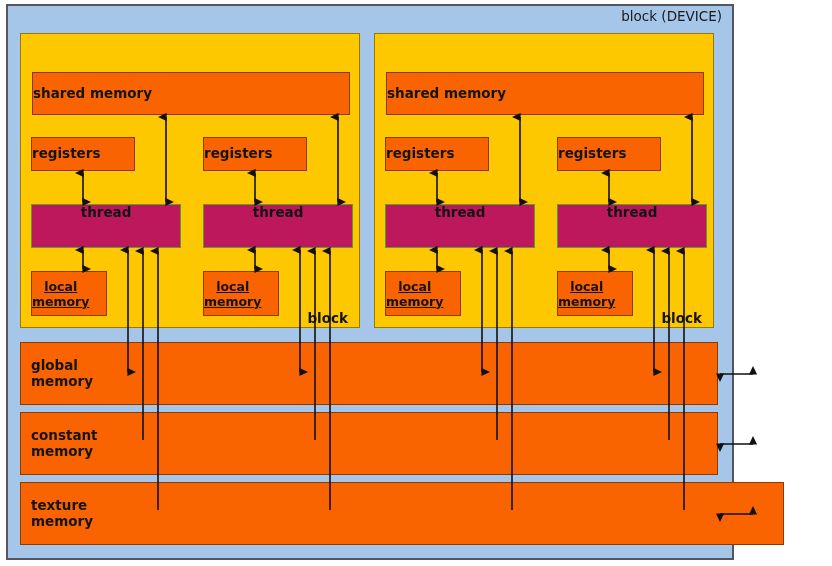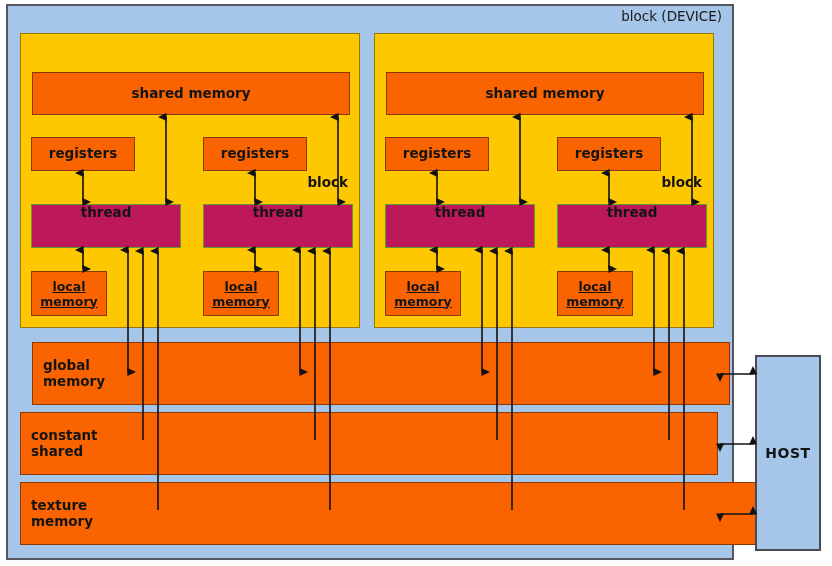--- a/index.html
+++ b/index.html
@@ -38,32 +38,31 @@
   }
   .device-label {
     color: #1a1a1a;
   }
 
   
   .block {
     background: #fdc800;
     border: 1px solid #9a7a07;
     justify-content: flex-end;
-    align-items: center;
+    align-items: flex-end;
     padding: 4px 11px 0 0;
     font-size: 13.5px;
     font-weight: 700;
   }
 
   
   .mem {
     background: #fa6400;
     border: 1px solid #8a3a06;
     align-items: center;
-    justify-content: center;
     font-weight: 700;
     font-size: 13.5px;
   }
   .mem.left {
     justify-content: flex-start;
     align-items: center;
     padding-left: 10px;
     text-align: left;
   }
   .mem.small {
@@ -163,36 +162,33 @@
     <span>registers</span>
   </div>
   <div class="box thread" style="left:557px; top:204px; width:150px; height:44px;">
     <span>thread</span>
   </div>
   <div class="box mem small" style="left:557px; top:271px; width:76px; height:45px;">
     <span>local
 memory</span>
   </div>
 
-  <div class="box mem left" style="left:32px; top:342px; width:698px; height:63px;">
+  <div class="box mem left" style="left:20px; top:342px; width:698px; height:63px;">
     <span>global
 memory</span>
   </div>
   <div class="box mem left" style="left:20px; top:412px; width:698px; height:63px;">
     <span>constant
-shared</span>
+memory</span>
   </div>
   <div class="box mem left" style="left:20px; top:482px; width:764px; height:63px;">
     <span>texture
 memory</span>
   </div>
 
-  <div class="box host" style="left:755px; top:355px; width:66px; height:196px;">
-    <span>HOST</span>
-  </div>
 
   <div class="arrow" style="left:0; top:0; width:832px; height:566px;">
     <svg width="832" height="566" viewBox="0 0 832 566">
       <defs>
         <marker id="ahU" markerWidth="9" markerHeight="9" refX="4.5" refY="8" orient="auto-start-reverse" markerUnits="userSpaceOnUse">
           <path d="M4.5 0 L8.6 8.6 L0.4 8.6 Z" fill="#111111"></path>
         </marker>
       </defs>
       <g stroke="#111111" stroke-width="1.6" fill="none" marker-start="url(#ahU)" marker-end="url(#ahU)">
 

